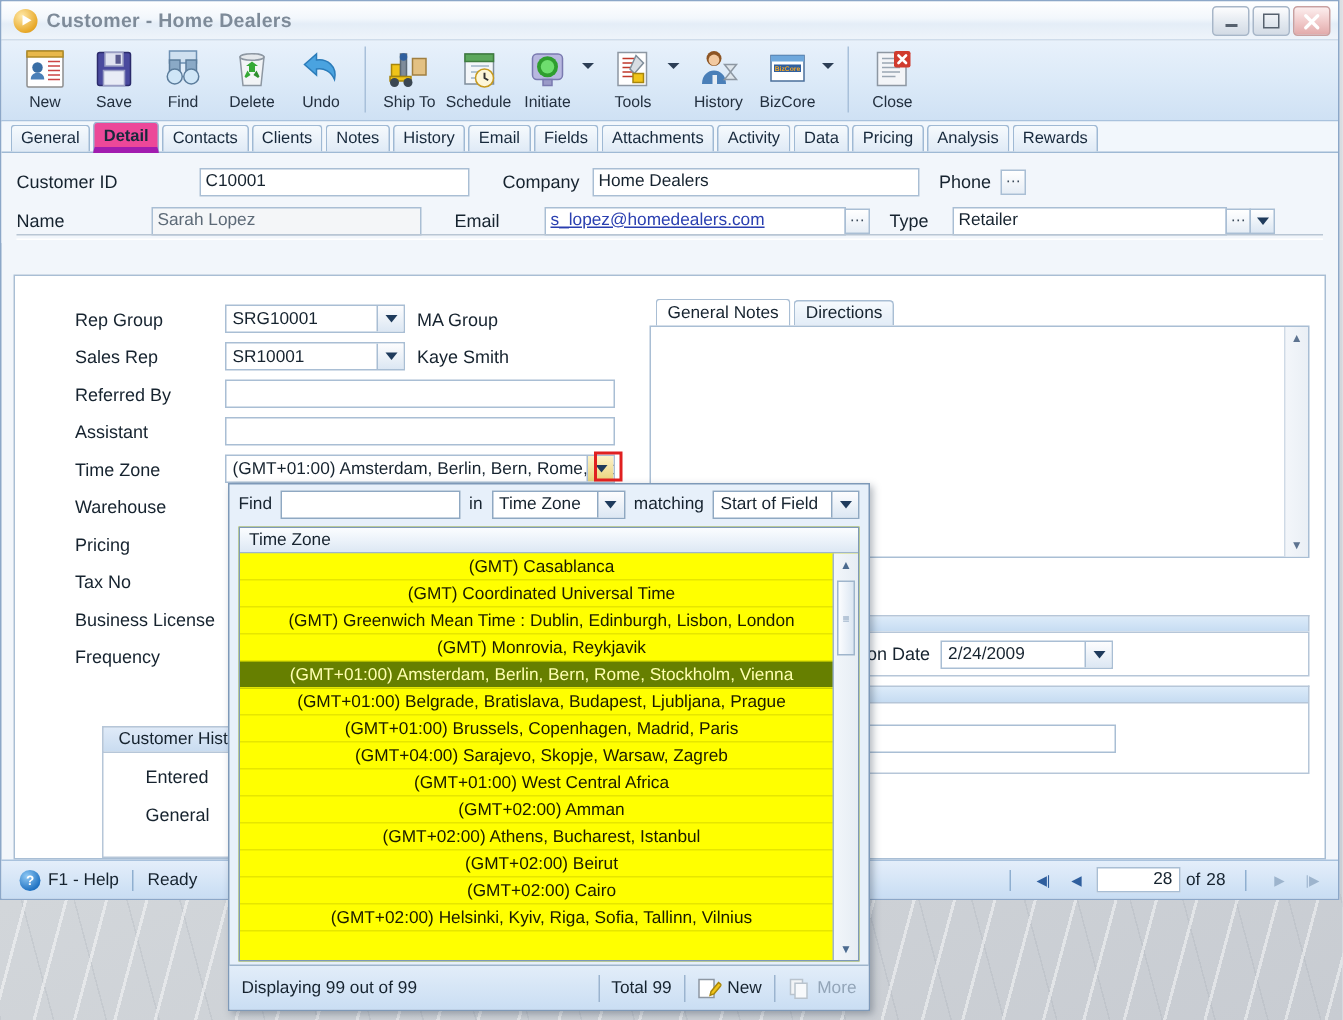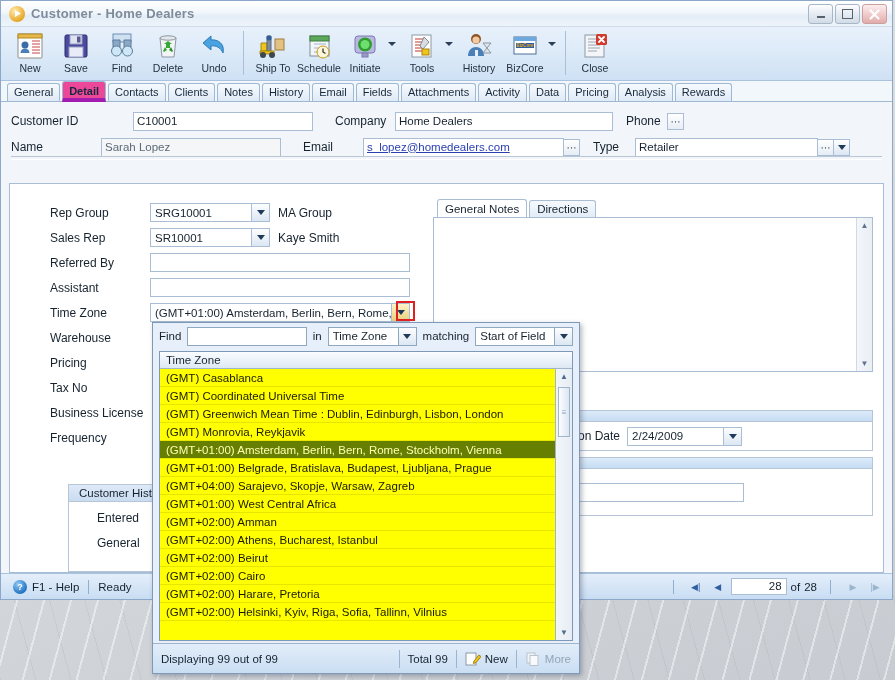--- a/index.html
+++ b/index.html
@@ -211,21 +211,21 @@
           position:relative; font-size:11.5px; color:#16232f; display:flex; align-items:center; padding-left:4px;}
   .fsel .selbtn { border-left:1px solid #8fa8c2; }
 
   #listwrap { position:absolute; left:6px; right:6px; top:28px; bottom:32px;
               border:1px solid #7e99b8; background:#ffff00; box-sizing:border-box; }
   #lhdr { height:17px; background:linear-gradient(#fbfdff,#dde8f4);
           border-bottom:1px solid #9fb5cc; font-size:11.5px; color:#16232f;
           display:flex; align-items:center; padding-left:6px; box-sizing:border-box;}
   #lrows { position:absolute; left:0; right:16px; top:17px; bottom:0; overflow:hidden; background:#ffff00; }
   .lrw { height:18px; line-height:18px; font-size:11.5px; color:#1a1a00; padding-left:6px;
-         border-bottom:1px solid #e6e600; white-space:nowrap; box-sizing:border-box;}
+         border-bottom:1px solid #e6e600; white-space:nowrap; box-sizing:border-box;text-align:center;}
   .lrw.sel2 { background:#667f00; color:#ffffb0; }
   #lsb { position:absolute; right:0; top:17px; bottom:0; width:16px;
          background:linear-gradient(to right,#f2f6fa,#e6edf4); border-left:1px solid #9fb5cc; }
   #lsb .ar { height:15px; display:flex; align-items:center; justify-content:center; color:#4b6b90; font-size:8px;}
   #lsb .ar.bot { position:absolute; bottom:0; left:0; right:0; }
   #lsb .thumb { position:absolute; left:2px; right:2px; top:18px; height:48px;
                 border:1px solid #9fb5cc; background:linear-gradient(to right,#fcfdff,#dbe6f2);
                 display:flex;align-items:center;justify-content:center;color:#88a0bb;font-size:8px;}
   #pfoot { position:absolute; left:0; right:0; bottom:0; height:30px;
            background:linear-gradient(#e2edf9,#cadef3); border-top:1px solid #9fb5cc;
@@ -634,27 +634,27 @@
 
   <div id="listwrap">
     <div id="lhdr">Time Zone</div>
     <div id="lrows">
       <div class="lrw">(GMT) Casablanca</div>
       <div class="lrw">(GMT) Coordinated Universal Time</div>
       <div class="lrw">(GMT) Greenwich Mean Time : Dublin, Edinburgh, Lisbon, London</div>
       <div class="lrw">(GMT) Monrovia, Reykjavik</div>
       <div class="lrw sel2">(GMT+01:00) Amsterdam, Berlin, Bern, Rome, Stockholm, Vienna</div>
       <div class="lrw">(GMT+01:00) Belgrade, Bratislava, Budapest, Ljubljana, Prague</div>
+      <div class="lrw">(GMT+01:00) Brussels, Copenhagen, Madrid, Paris</div>
       <div class="lrw">(GMT+04:00) Sarajevo, Skopje, Warsaw, Zagreb</div>
       <div class="lrw">(GMT+01:00) West Central Africa</div>
       <div class="lrw">(GMT+02:00) Amman</div>
       <div class="lrw">(GMT+02:00) Athens, Bucharest, Istanbul</div>
       <div class="lrw">(GMT+02:00) Beirut</div>
       <div class="lrw">(GMT+02:00) Cairo</div>
-      <div class="lrw">(GMT+02:00) Harare, Pretoria</div>
       <div class="lrw">(GMT+02:00) Helsinki, Kyiv, Riga, Sofia, Tallinn, Vilnius</div>
     </div>
     <div id="lsb">
       <div class="ar">▲</div>
       <div class="thumb">≡</div>
       <div class="ar bot">▼</div>
     </div>
   </div>
 
   <div id="pfoot">

